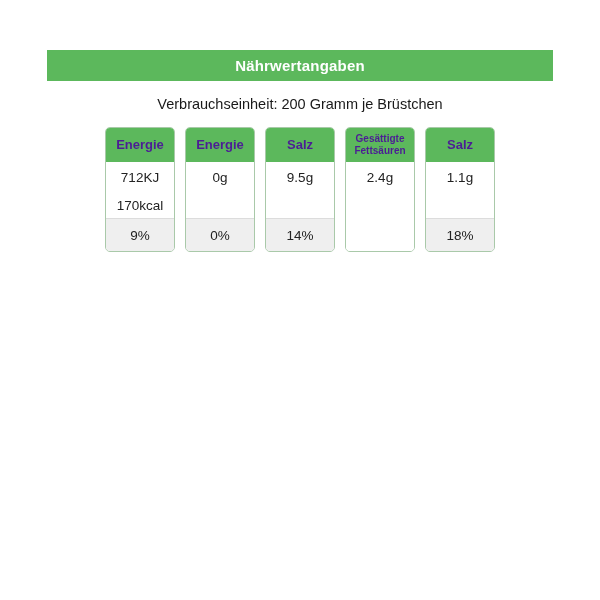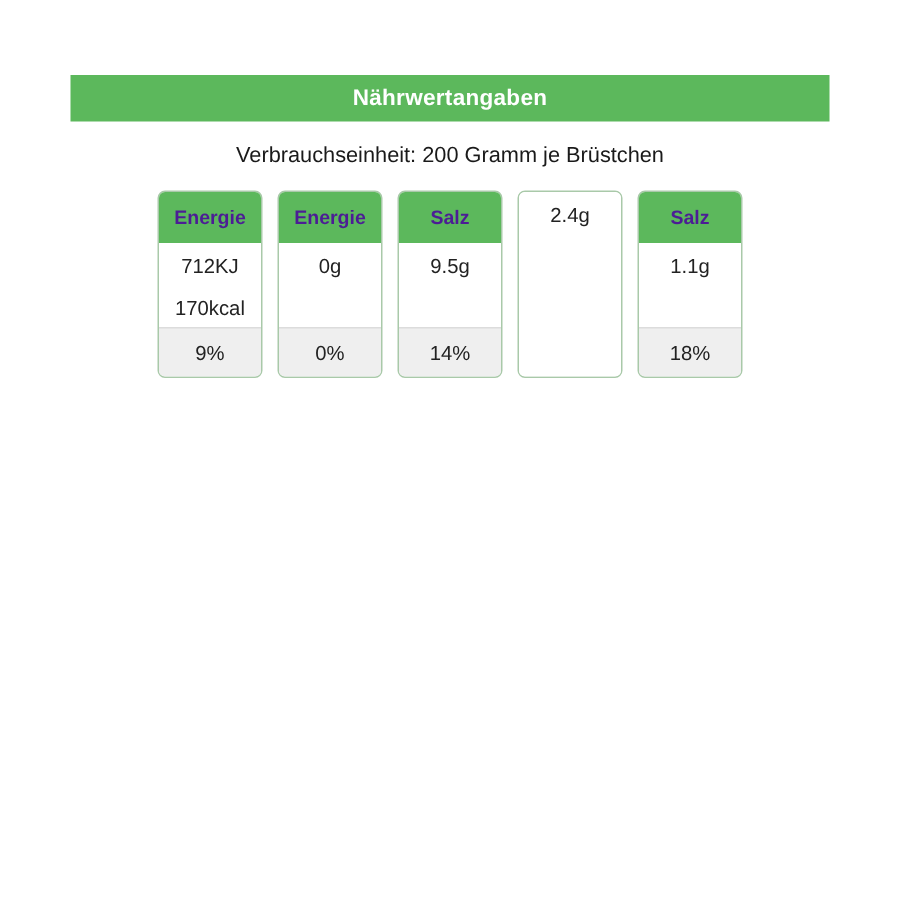--- a/index.html
+++ b/index.html
@@ -145,20 +145,21 @@
         <div class="card-percent">0%</div>
       </div>
       <div class="nutrient-card">
         <div class="card-header">Salz</div>
         <div class="card-value">
           <span>9.5g</span>
         </div>
         <div class="card-percent">14%</div>
       </div>
       <div class="nutrient-card">
+        <div class="card-header two-line">Gesättigte Fettsäuren</div>
         <div class="card-value">
           <span>2.4g</span>
         </div>
       </div>
       <div class="nutrient-card">
         <div class="card-header">Salz</div>
         <div class="card-value">
           <span>1.1g</span>
         </div>
         <div class="card-percent">18%</div>

